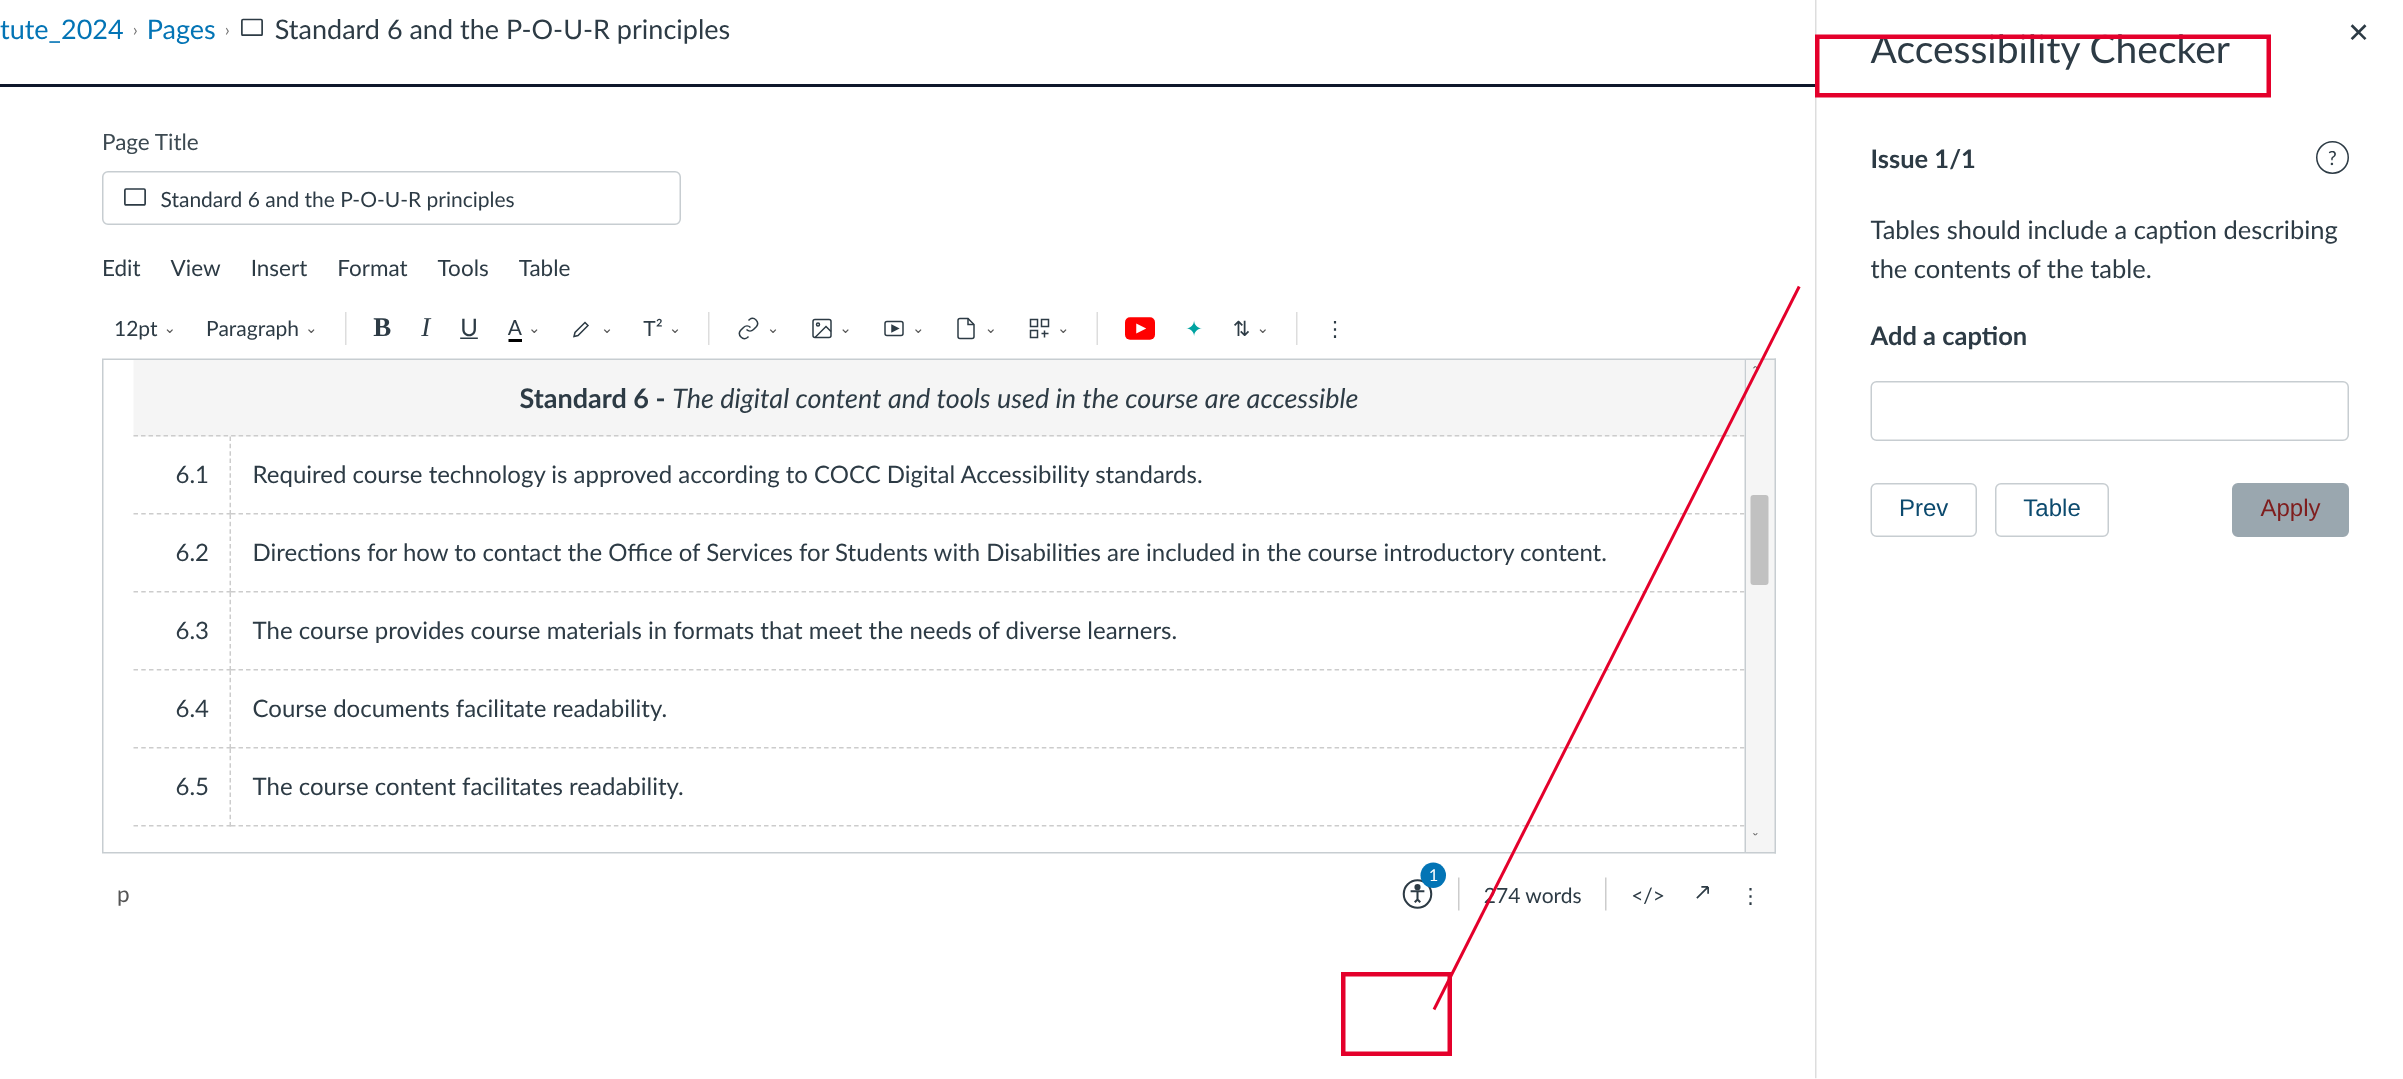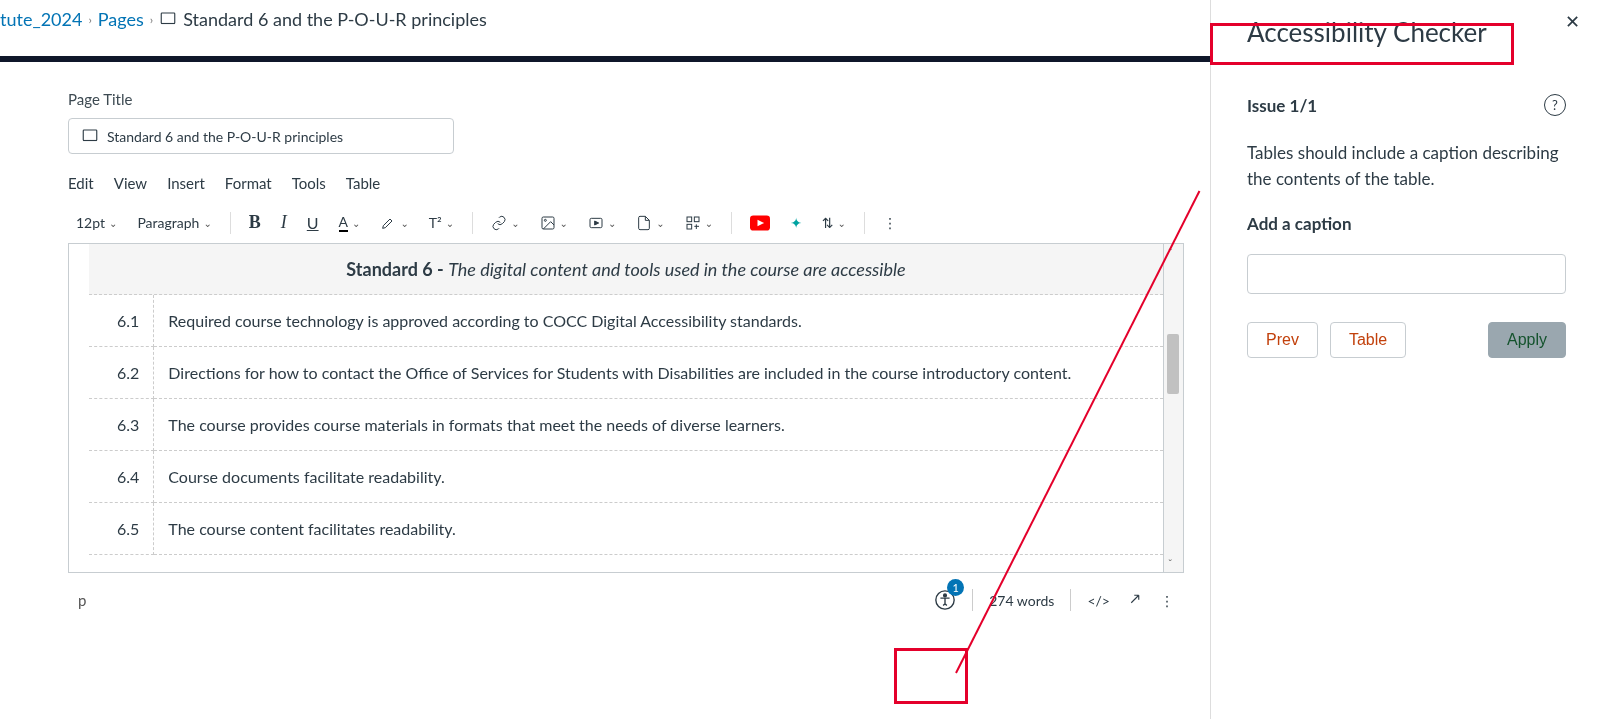--- a/index.html
+++ b/index.html
@@ -1,20 +1,20 @@
 <!DOCTYPE html>
 <html><head>
 <meta charset="utf-8">
 <style>
   * { box-sizing: border-box; margin: 0; padding: 0; }
   body { font-family: "Lato", "Helvetica Neue", Arial, sans-serif; color: #2D3B45; font-size: 14px; background: #fff; }
   .page { display: flex; width: 1602px; height: 719px; overflow: hidden; }
   .main { flex: 1; position: relative; }
   .sidebar { width: 392px; border-left: 1px solid #ddd; padding: 16px 36px 16px 36px; position: relative; background:#fff;}
-  .breadcrumbs { padding: 8px 0 26px 0; display: flex; align-items: center; font-size: 18px; border-bottom: 6px solid #0f172a;}
+  .breadcrumbs { padding: 8px 0 26px 0; display: flex; align-items: center; font-size: 18px; border-bottom: 2px solid #0f172a;}
   .breadcrumbs .link { color: #0374B5; }
   .breadcrumbs .sep { margin: 0 6px; color: #777; font-size: 12px;}
   .breadcrumbs .current { color: #2D3B45; }
   .page-body { padding: 28px 0 0 68px; }
   .label-row { font-size: 15px; color:#3d4a52; margin-bottom: 10px; }
   .title-box { border: 1px solid #C7CDD1; border-radius: 4px; padding: 8px 12px; width: 386px; display:flex; align-items:center; gap:8px; margin-bottom: 20px;}
   .menubar { display:flex; gap: 20px; font-size: 15px; color:#2D3B45; margin-bottom: 10px; }
   .toolbar { display:flex; align-items:center; gap:4px; padding: 6px 0; flex-wrap: nowrap;}
   .tb-item { padding: 4px 8px; display:flex; align-items:center; gap:4px; color:#2D3B45; }
   .tb-sep { width:1px; height:22px; background:#ddd; margin:0 6px;}
@@ -37,22 +37,22 @@
   .vsep { width:1px; height:22px; background:#ccc;}
   .panel-title { font-size: 26px; font-weight:400; color:#2D3B45; margin-bottom: 28px;}
   .panel-close { position:absolute; top:10px; right:22px; font-size:18px; cursor:pointer;}
   .issue-row { display:flex; align-items:center; margin: 46px 0 24px 0;}
   .issue-row .count { font-size:17px; font-weight:700; }
   .issue-row .help { margin-left:auto; border:1.5px solid #2D3B45; width:22px; height:22px; border-radius:50%; display:flex; align-items:center; justify-content:center; font-size:13px;}
   .issue-text { font-size:17px; line-height:1.5; margin-bottom: 22px; margin-top: 20px;}
   .caption-label { font-size:17px; font-weight:700; margin-bottom: 20px;}
   .caption-input { width:100%; height:40px; border:1px solid #C7CDD1; border-radius:4px; padding:0 8px; font-size:15px;}
   .btn-row { display:flex; gap:12px; margin-top: 28px; align-items:center;}
-  .btn { border:1px solid #C7CDD1; background:#fff; padding:8px 18px; border-radius:4px; font-size:16px; color:#c2410c;}
-  .btn.primary { background:#9AA7AF; color:#14532d; border-color:#9AA7AF;}
+  .btn { border:1px solid #C7CDD1; background:#fff; padding:8px 18px; border-radius:4px; font-size:16px; color:#0c4a6e;}
+  .btn.primary { background:#9AA7AF; color:#7f1d1d; border-color:#9AA7AF;}
   .btn-spacer { flex:1;}
   .highlight-box { border:3px solid #E4002B; position:absolute; pointer-events:none;}
   .hl-panel { top:23px; left:1210px; width:304px; height:42px;}
   .hl-a11y { top:648px; left:894px; width:74px; height:56px;}
   .diag-line { position:absolute; width:540px; height:2px; background:#E4002B; transform-origin: left center; left:956px; top:672px; transform: rotate(-63.2deg); pointer-events:none}
   .chev { font-size:10px; color:#555;}
   svg.book { width:18px; height:18px; }
   .yt-icon { color:#FF0000; font-size:16px;}
   .spark { color:#00A3A1;}
 </style>

